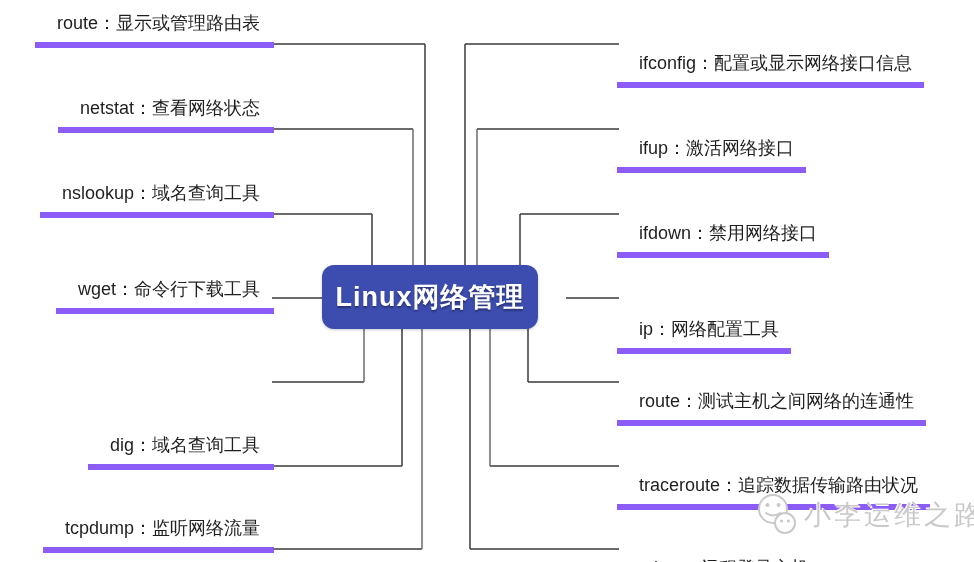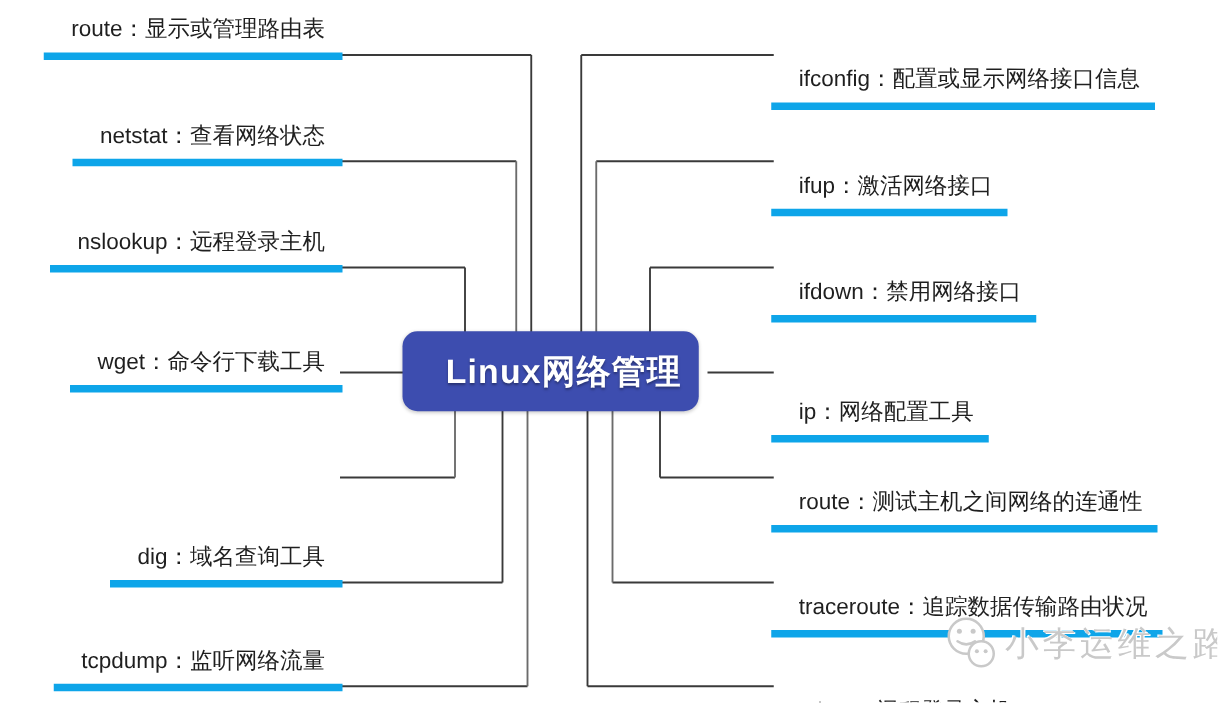--- a/index.html
+++ b/index.html
@@ -17,21 +17,21 @@
     width: 974px; height: 562px;
     z-index: 1;
   }
   .node {
     position: absolute;
     z-index: 2;
     white-space: nowrap;
     font-size: 18px;
     line-height: 30px;
     color: #1f1f1f;
-    border-bottom: 6px solid #0ea5e9;
+    border-bottom: 6px solid #8b5cf6;
     background: transparent;
   }
   .node.left  { right: 700px; padding: 0 14px 4px 22px; text-align: right; }
   .node.right { left: 617px;  padding: 0 12px 4px 22px; text-align: left; margin-top: 40px; }
 
   .row1 { top: 8px; }
   .row2 { top: 93px; }
   .row3 { top: 178px; }
   .row4 { top: 274px; }
   .row5 { top: 346px; }
@@ -47,21 +47,20 @@
     z-index: 3;
     display: flex;
     align-items: center;
     justify-content: center;
     color: #ffffff;
     font-size: 27px;
     font-weight: bold;
     letter-spacing: 1px;
     text-shadow: 0 2px 2px rgba(0,0,0,0.35);
     box-shadow: 0 1px 3px rgba(0,0,0,0.2);
-    padding-left: 21px;
   }
   .watermark {
     position: absolute;
     left: 754px; top: 492px;
     z-index: 4;
     display: flex;
     align-items: center;
     gap: 4px;
   }
   .watermark .wm-text {
@@ -103,21 +102,21 @@
     <line x1="528" y1="382" x2="619" y2="382" stroke="#3a3a3a" stroke-width="1.5"></line>
     <line x1="528" y1="328" x2="528" y2="382" stroke="#3a3a3a" stroke-width="1.5"></line>
     <line x1="490" y1="466" x2="619" y2="466" stroke="#3a3a3a" stroke-width="1.5"></line>
     <line x1="490" y1="328" x2="490" y2="466" stroke="#6b6b6b" stroke-width="1.5"></line>
     <line x1="470" y1="549" x2="619" y2="549" stroke="#3a3a3a" stroke-width="1.5"></line>
     <line x1="470" y1="328" x2="470" y2="549" stroke="#3a3a3a" stroke-width="1.5"></line>
   </svg>
 
   <div class="node left row1">route：显示或管理路由表</div>
   <div class="node left row2">netstat：查看网络状态</div>
-  <div class="node left row3">nslookup：远程登录主机</div>
+  <div class="node left row3">nslookup：域名查询工具</div>
   <div class="node left row4">wget：命令行下载工具</div>
   <div class="node left row6">dig：域名查询工具</div>
   <div class="node left row7">tcpdump：监听网络流量</div>
 
   <div class="node right row1">ifconfig：配置或显示网络接口信息</div>
   <div class="node right row3">ifdown：禁用网络接口</div>
   <div class="node right row2">ifup：激活网络接口</div>
   <div class="node right row4">ip：网络配置工具</div>
   <div class="node right row5">route：测试主机之间网络的连通性</div>
   <div class="node right row6">traceroute：追踪数据传输路由状况</div>

